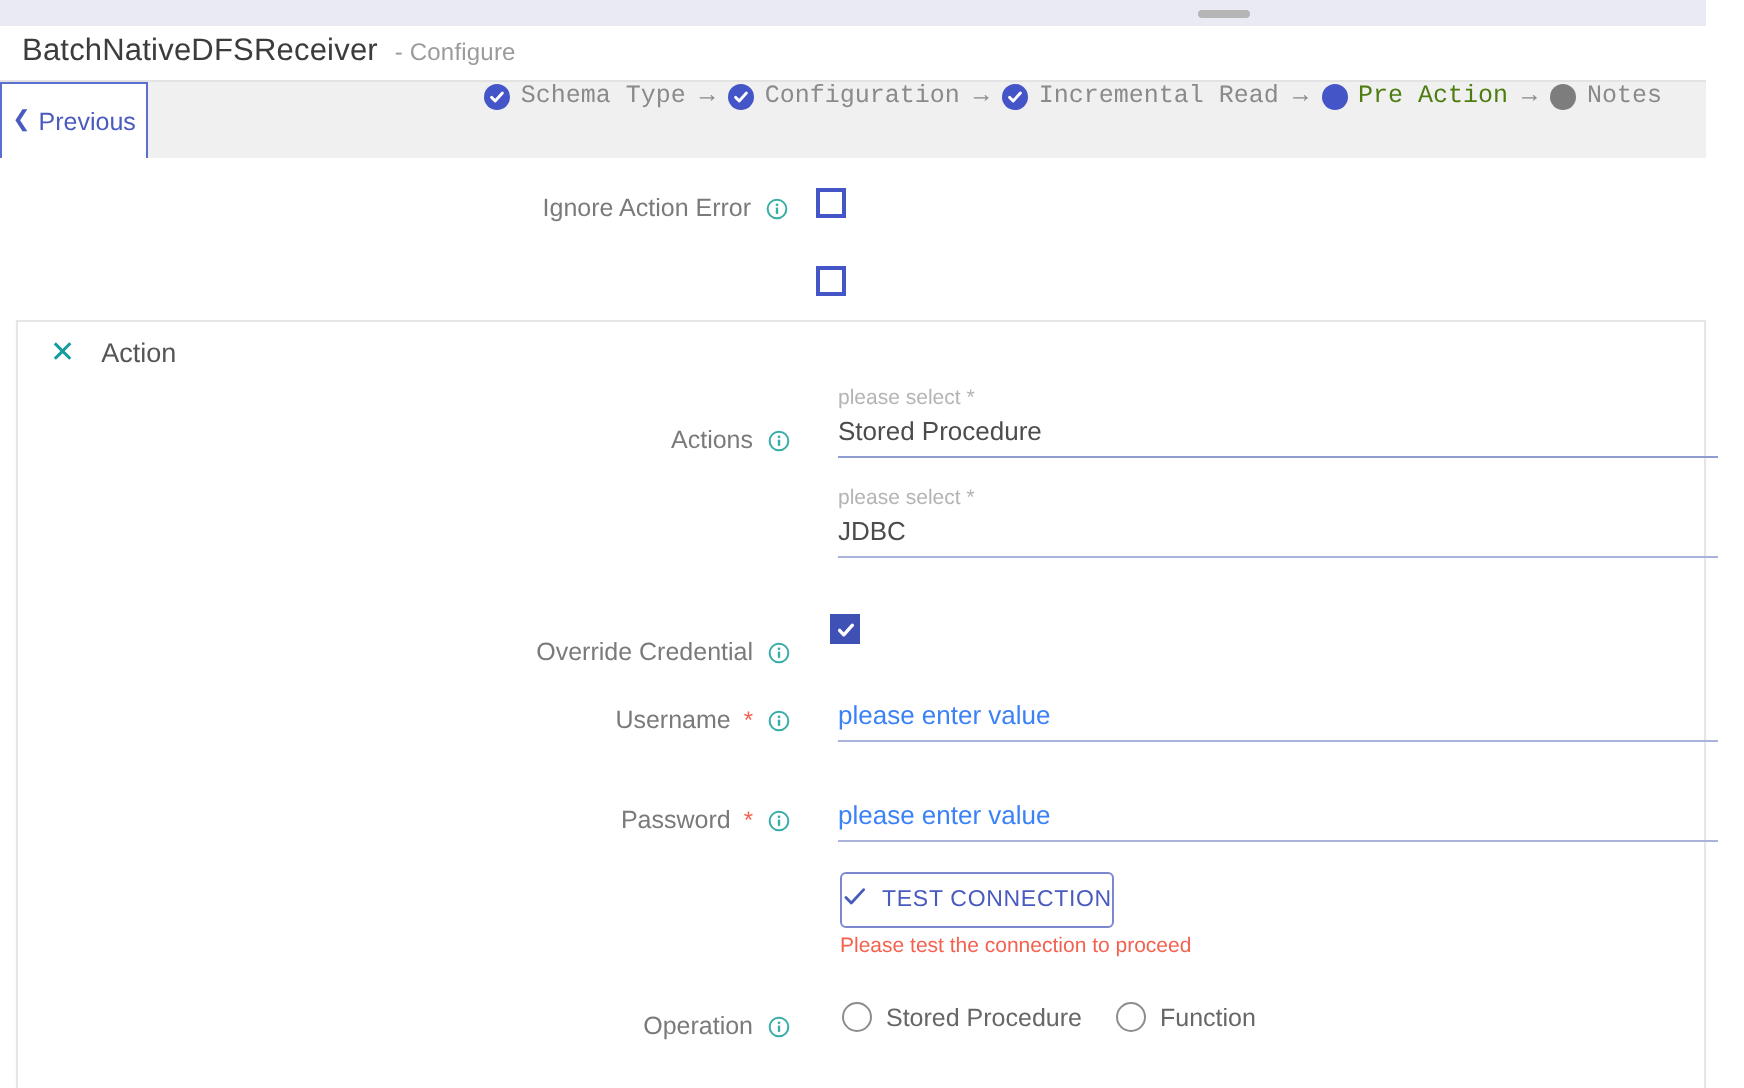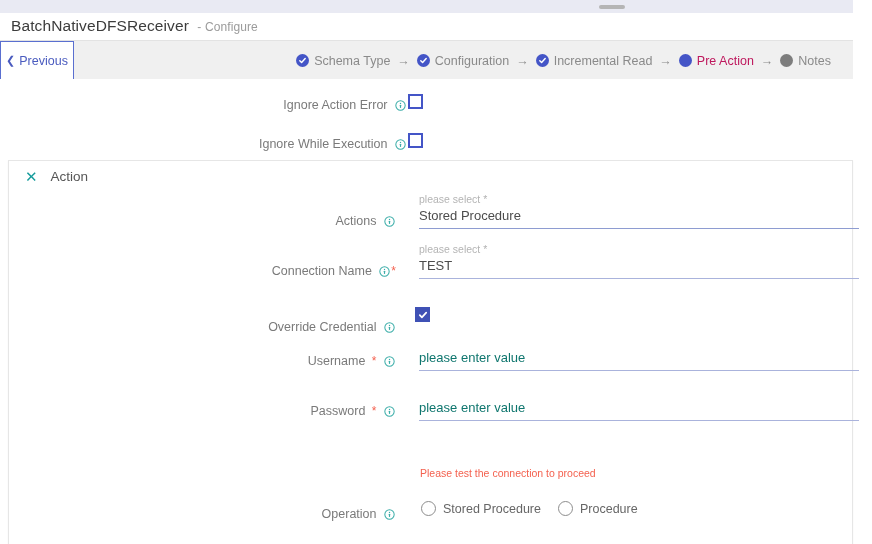--- a/index.html
+++ b/index.html
@@ -76,56 +76,56 @@
     font-size: 12.5px;
     cursor: pointer;
   }
   .prev-btn .chev { font-size: 11px; line-height: 1; }
 
   .steps {
     position: absolute;
     right: 22px; top: 0;
     height: 39px;
     display: flex;
-    align-items: center;
+    align-items: flex-start;
     gap: 0px;
     font-size: 12.5px;
+    font-family: Liberation Mono, monospace;
   }
   .step {
     display: flex;
     align-items: center;
     gap: 5px;
   }
   .dot {
     width: 13px; height: 13px;
     border-radius: 50%;
     display: inline-flex;
     align-items: center;
     justify-content: center;
     flex: 0 0 auto;
   }
   .dot.done { background: #4455c7; }
   .dot.done svg { display:block; }
   .dot.active { background: #4455c7; }
   .dot.todo { background: #7d7d7d; }
   .step-label { color: #8a8a8a; white-space: nowrap; }
-  .step.is-active .step-label { color: #be185d; }
+  .step.is-active .step-label { color: #4d7c0f; }
   .arrow {
     color: #8a8a8a;
     margin: 0 7px;
     font-size: 12.5px;
   }
 
   
   .canvas {
     position: absolute;
     left: 0; top: 79px;
     width: 853px; height: 465px;
     background: #ffffff;
-    padding-left: 12px;
   }
   .flabel {
     position: absolute;
     text-align: right;
     font-size: 12.5px;
     color: #7a7a7a;
     white-space: nowrap;
     right: 0;
   }
   .lblwrap {
@@ -195,21 +195,21 @@
     margin-bottom: 2px;
   }
   .field-value {
     font-size: 13px;
     color: #4c4c4c;
     line-height: 18px;
     padding-bottom: 3px;
   }
   .field-ph {
     font-size: 13px;
-    color: #0f766e;
+    color: #3b82f6;
     line-height: 18px;
     padding-bottom: 3px;
   }
   .underline {
     height: 1px;
     background: #8e9cd1;
     width: 440px;
   }
   .underline.soft { background: #aab3dc; }
 
@@ -335,32 +335,20 @@
         <svg width="11" height="11" viewBox="0 0 12 12">
             <circle cx="6" cy="6" r="5.1" fill="none" stroke="#3aada8" stroke-width="1.1"></circle>
             <circle cx="6" cy="3.7" r="0.75" fill="#3aada8"></circle>
             <rect x="5.35" y="5.2" width="1.3" height="3.5" rx="0.5" fill="#3aada8"></rect>
           </svg>
       </span>
     </span>
   </div>
   <div class="cbox" style="left:408px; top:15px;"></div>
 
-  <div class="lblwrap" style="top:55px;">
-    <span class="flabel" style="position:static;">
-      <span>Ignore While Execution</span>
-      <span class="info-icon">
-        <svg width="11" height="11" viewBox="0 0 12 12">
-            <circle cx="6" cy="6" r="5.1" fill="none" stroke="#3aada8" stroke-width="1.1"></circle>
-            <circle cx="6" cy="3.7" r="0.75" fill="#3aada8"></circle>
-            <rect x="5.35" y="5.2" width="1.3" height="3.5" rx="0.5" fill="#3aada8"></rect>
-          </svg>
-      </span>
-    </span>
-  </div>
   <div class="cbox" style="left:408px; top:54px;"></div>
 
   <div class="card">
 
     <div class="card-head">
       <span class="x-icon">✕</span>
       <span class="card-title">Action</span>
     </div>
 
     <div class="lblwrap" style="top:50px; width:387px;">
@@ -374,35 +362,23 @@
             </svg>
         </span>
       </span>
     </div>
     <div class="field" style="top:32px;">
       <div class="float-label">please select *</div>
       <div class="field-value">Stored Procedure</div>
       <div class="underline"></div>
     </div>
 
-    <div class="lblwrap" style="top:100px; width:387px;">
-      <span class="flabel" style="position:static;">
-        <span>Connection Name</span>
-        <span class="info-icon">
-          <svg width="11" height="11" viewBox="0 0 12 12">
-              <circle cx="6" cy="6" r="5.1" fill="none" stroke="#3aada8" stroke-width="1.1"></circle>
-              <circle cx="6" cy="3.7" r="0.75" fill="#3aada8"></circle>
-              <rect x="5.35" y="5.2" width="1.3" height="3.5" rx="0.5" fill="#3aada8"></rect>
-            </svg>
-        </span><span class="req">*</span>
-      </span>
-    </div>
     <div class="field" style="top:82px;">
       <div class="float-label">please select *</div>
-      <div class="field-value">TEST</div>
+      <div class="field-value">JDBC</div>
       <div class="underline soft"></div>
     </div>
 
     <div class="lblwrap" style="top:156px; width:387px;">
       <span class="flabel" style="position:static;">
         <span>Override Credential</span>
         <span class="info-icon">
           <svg width="11" height="11" viewBox="0 0 12 12">
               <circle cx="6" cy="6" r="5.1" fill="none" stroke="#3aada8" stroke-width="1.1"></circle>
               <circle cx="6" cy="3.7" r="0.75" fill="#3aada8"></circle>
@@ -446,20 +422,28 @@
               <rect x="5.35" y="5.2" width="1.3" height="3.5" rx="0.5" fill="#3aada8"></rect>
             </svg>
         </span>
       </span>
     </div>
     <div class="field" style="top:238px;">
       <div class="field-ph">please enter value</div>
       <div class="underline soft"></div>
     </div>
 
+    <div class="test-btn" style="top:275px;">
+      <span>
+        <svg width="13" height="13" viewBox="0 0 12 12">
+            <path d="M1.8 6.2 L4.3 8.8 L10 2.6" stroke="#4a5bbf" stroke-width="1.3" fill="none" stroke-linecap="round" stroke-linejoin="round"></path>
+          </svg>
+      </span>
+      <span>TEST CONNECTION</span>
+    </div>
     <div class="test-warn" style="top:306px;">Please test the connection to proceed</div>
 
     <div class="lblwrap" style="top:343px; width:387px;">
       <span class="flabel" style="position:static;">
         <span>Operation</span>
         <span class="info-icon">
           <svg width="11" height="11" viewBox="0 0 12 12">
               <circle cx="6" cy="6" r="5.1" fill="none" stroke="#3aada8" stroke-width="1.1"></circle>
               <circle cx="6" cy="3.7" r="0.75" fill="#3aada8"></circle>
               <rect x="5.35" y="5.2" width="1.3" height="3.5" rx="0.5" fill="#3aada8"></rect>
@@ -467,18 +451,18 @@
         </span>
       </span>
     </div>
     <div class="radio-group" style="top:340px;">
       <div class="radio-item">
         <span class="radio"></span>
         <span>Stored Procedure</span>
       </div>
       <div class="radio-item">
         <span class="radio"></span>
-        <span>Procedure</span>
+        <span>Function</span>
       </div>
     </div>
 
   </div>
 </div>
 
 </body></html>

